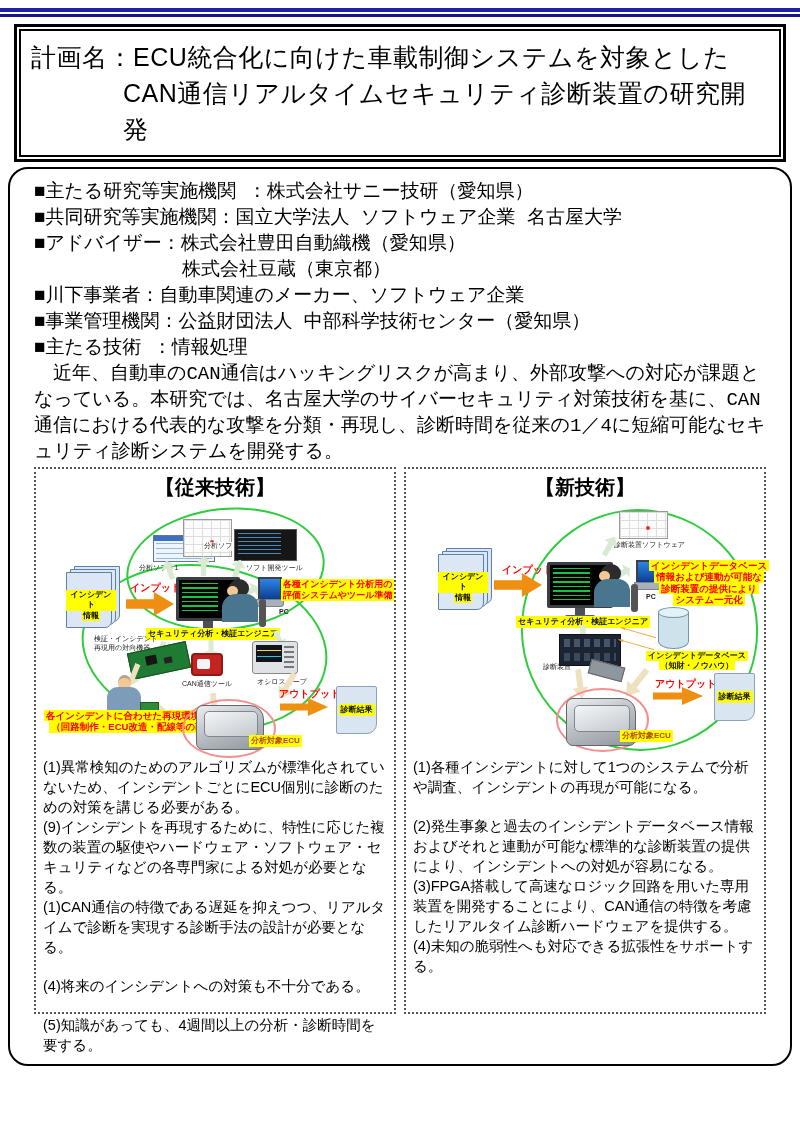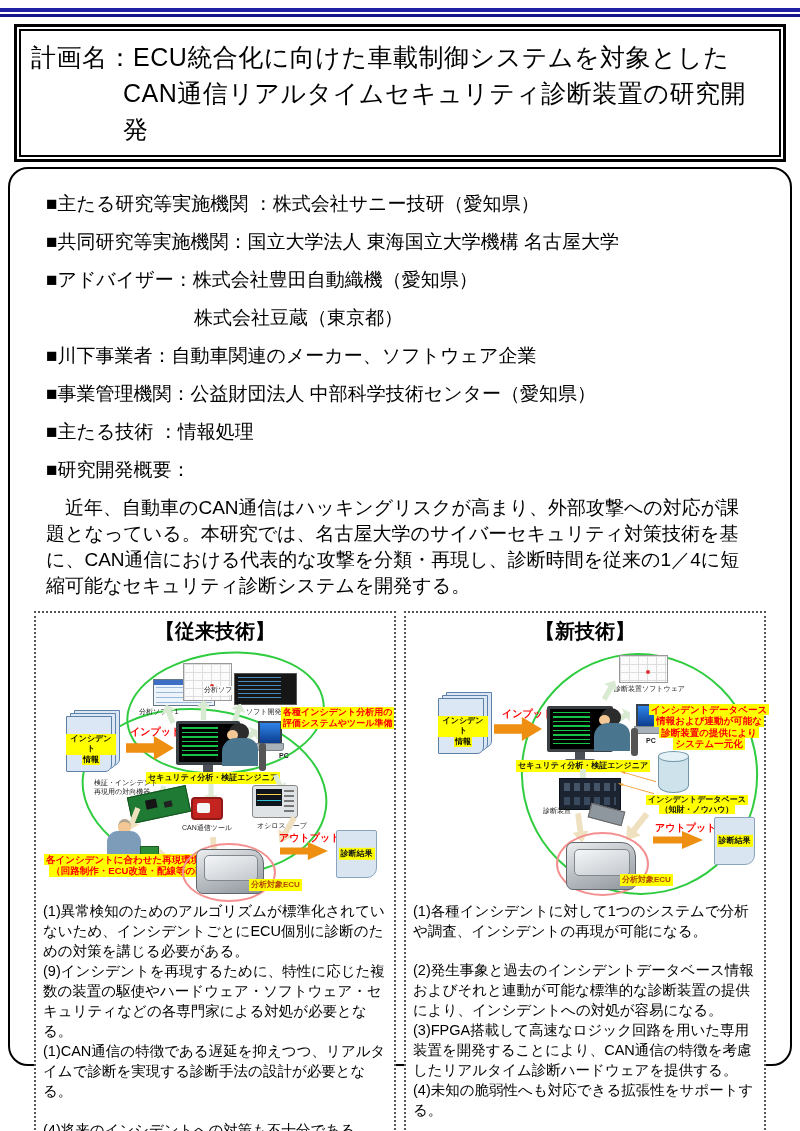--- a/index.html
+++ b/index.html
@@ -10,21 +10,21 @@
   .double-rule{margin-top:8px;height:9px;width:100%;
     background:linear-gradient(180deg,#2121a8 0 4px,#ffffff 4px 6px,#16168c 6px 9px);}
   
   .plan-box{margin:12px 19px 0;border:2px solid #000;box-shadow:0 0 0 2px #fff,0 0 0 5px #000;
     padding:8px 10px;background:#fff;}
   .plan-line{font-size:25px;line-height:36px;font-weight:500;letter-spacing:.5px;}
   .plan-line2{padding-left:92px;}
   
   .main-box{margin:10px 8px 0;border:2px solid #000;border-radius:20px;height:899px;box-sizing:border-box;background:#fff;}
   .info{padding:10px 22px 0 24px;font-size:19px;line-height:26px;}
-  .info p{margin:12px;}
+  .info p{margin:0;font-family:Liberation Mono, monospace;}
   .info p.indent{padding-left:148px;}
   .overview{margin:0;}
   
   .columns{display:flex;gap:8px;margin:2px 24px 0;}
   .tech-box{width:364px;height:547px;box-sizing:border-box;border:2px dotted #555;background:#fff;}
   .tech-title{text-align:center;font-size:20px;font-weight:600;line-height:28px;margin-top:4px;}
   .points{padding:4px 6px 0 7px;font-size:14.5px;line-height:20px;}
   .points p{margin:0;}
   .points p.gap{margin-top:19px;}
   
@@ -126,27 +126,26 @@
   <div class="double-rule"></div>
 
   <div class="plan-box">
     <div class="plan-line">計画名：ECU統合化に向けた車載制御システムを対象とした</div>
     <div class="plan-line plan-line2">CAN通信リアルタイムセキュリティ診断装置の研究開発</div>
   </div>
 
   <div class="main-box">
     <div class="info">
       <p>■主たる研究等実施機関 ：株式会社サニー技研（愛知県）</p>
-      <p>■共同研究等実施機関：国立大学法人 東海国立大学機構 名古屋大学</p>
+      <p>■共同研究等実施機関：国立大学法人 ソフトウェア企業 名古屋大学</p>
       <p>■アドバイザー：株式会社豊田自動織機（愛知県）</p>
       <p class="indent">株式会社豆蔵（東京都）</p>
       <p>■川下事業者：自動車関連のメーカー、ソフトウェア企業</p>
       <p>■事業管理機関：公益財団法人 中部科学技術センター（愛知県）</p>
       <p>■主たる技術 ：情報処理</p>
-      <p>■研究開発概要：</p>
       <p class="overview">　近年、自動車のCAN通信はハッキングリスクが高まり、外部攻撃への対応が課題となっている。本研究では、名古屋大学のサイバーセキュリティ対策技術を基に、CAN通信における代表的な攻撃を分類・再現し、診断時間を従来の1／4に短縮可能なセキュリティ診断システムを開発する。</p>
     </div>
 
     <div class="columns">
 
       <div class="tech-box">
         <div class="tech-title">【従来技術】</div>
 
         <div class="diagram">
           <div class="ellipse" style="left:90px;top:5px;width:195px;height:118px;transform:rotate(-6deg)"></div>
@@ -197,21 +196,21 @@
             <div class="torso"></div>
             <div class="chair"></div>
           </div>
 
           <div class="laptop" style="left:220px;top:74px;width:28px;height:30px">
             <div class="lscreen"></div>
             <div class="lbase"></div>
           </div>
           <div class="glab b" style="left:243px;top:105px">PC</div>
 
-          <div class="rnote" style="left:245px;top:60px">
+          <div class="rnote" style="left:245px;top:76px">
             <div>各種インシデント分析用の</div>
             <div>評価システムやツール準備</div>
           </div>
 
           <div class="ylab" style="left:110px;top:125px">セキュリティ分析・検証エンジニア</div>
 
           <div class="glab" style="left:58px;top:132px">
             <div>検証・インシデント</div>
             <div>再現用の対向機器</div>
           </div>

